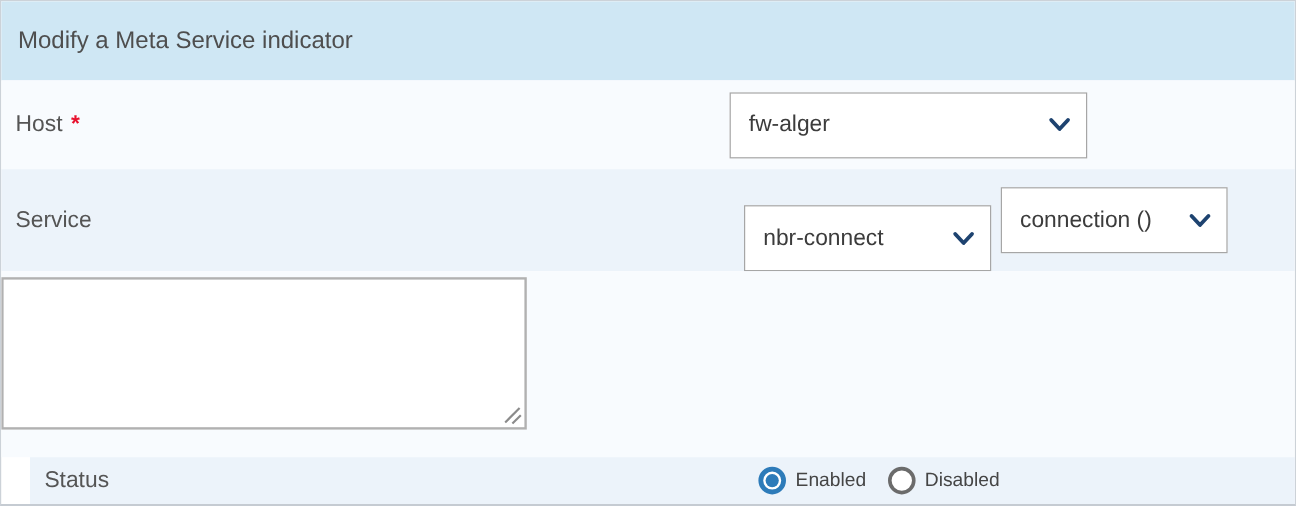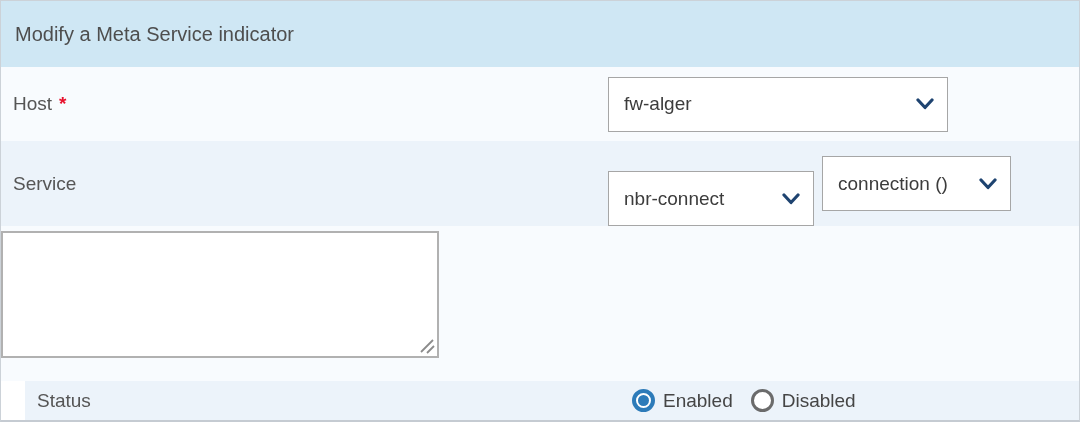--- a/index.html
+++ b/index.html
@@ -25,21 +25,21 @@
     align-items: center;
     padding: 0 14px;
     font-size: 20px;
     font-weight: normal;
     color: #4e4e4e;
   }
   .row { display: flex; width: 100%; }
   .row-light { background: var(--row-light, #f8fbfe); }
   .row-tint  { background: var(--row-tint, #ecf3fa); }
   .row-host     { flex: 0 0 74px; }
-  .row-service  { flex: 0 0 75px; }
+  .row-service  { flex: 0 0 75px; gap: 12px; }
   .row-comments { flex: 0 0 155px; }
   .row-status   { flex: 1 1 auto; margin-left: 24px; }
   .label-cell {
     width: 607px;
     flex: 0 0 607px;
     padding-left: 12px;
     display: flex;
     align-items: center;
     font-size: 19px;
     color: #555555;
@@ -63,21 +63,21 @@
     border: 1px solid var(--select-border, #a6a6a6);
     display: flex;
     align-items: center;
     justify-content: space-between;
     padding: 0 13px 0 15px;
     font-size: 19px;
     color: #3c3c3c;
     cursor: pointer;
     flex: 0 0 auto;
   }
-  .select-host { width: 340px; }
+  .select-host { width: 298px; }
   .select-svc  { width: 206px; margin-right: 8px; margin-top: 30px; }
   .select-ind  { width: 189px; }
   .chev { flex: 0 0 auto; margin-left: 10px; }
   
   .ta-wrap { position: relative; display: inline-block; }
   textarea.comments {
     width: 438px;
     height: 127px;
     border: 2px solid #b1b1b1;
     background: #ffffff;
@@ -110,21 +110,21 @@
   .radio.selected {
     border: 4px solid var(--radio-selected, #2d7bb9);
   }
   .radio.selected::after {
     content: "";
     position: absolute;
     top: 2px; left: 2px; right: 2px; bottom: 2px;
     border-radius: 50%;
     background: var(--radio-selected, #2d7bb9);
   }
-  .radio-label { font-size: 19px; color: #454545; }
+  .radio-label { font-size: 16px; color: #454545; }
 </style>
 </head>
 <body>
 
 <div class="form-container">
 
   <div class="form-header">Modify a Meta Service indicator</div>
 
   <div class="row row-light row-host">
     <div class="label-cell">

